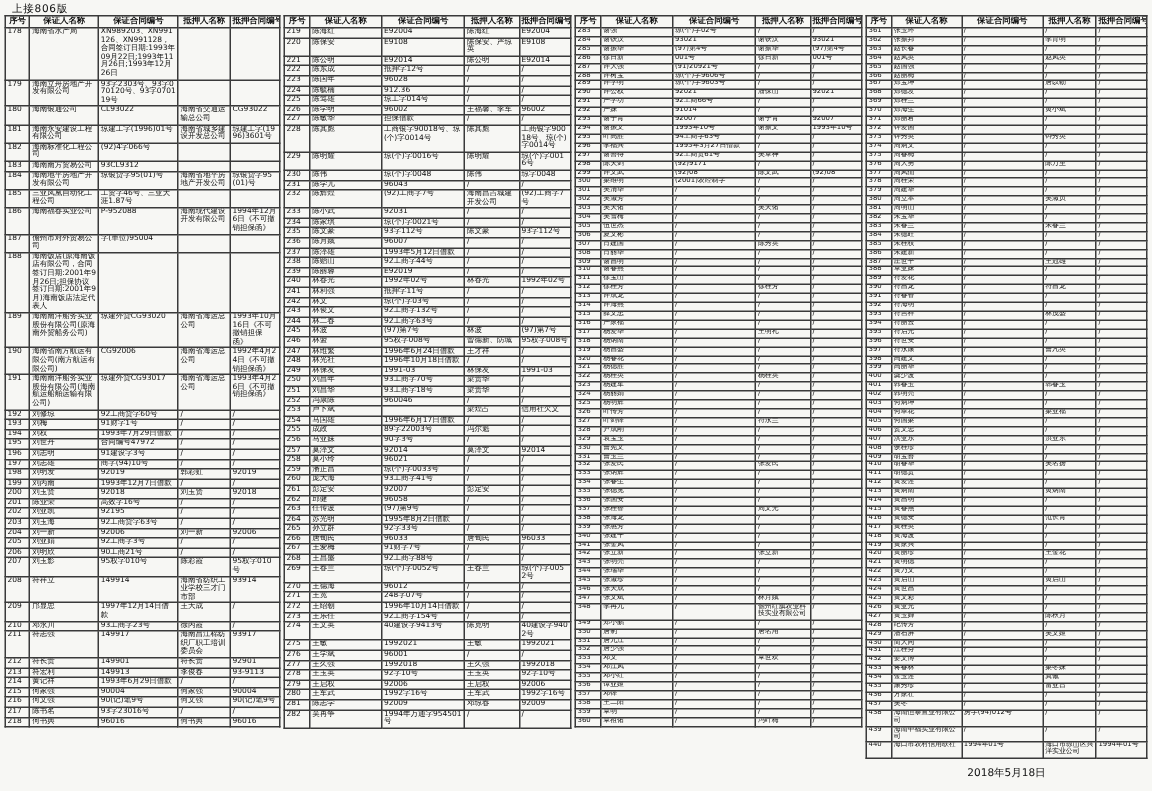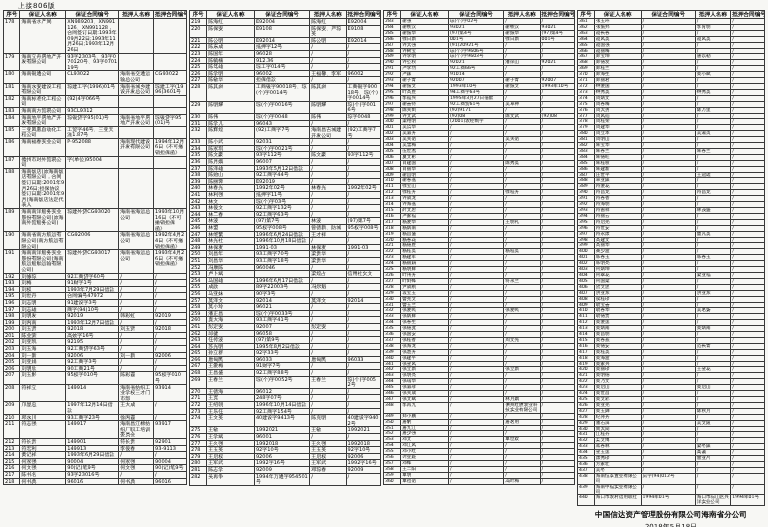--- a/index.html
+++ b/index.html
@@ -1,21 +1,21 @@
 <!DOCTYPE html>
 <html><head>
 <meta charset="utf-8">
 <style>
   html,body{margin:0;padding:0;}
   body{
     width:768px;height:527px;position:relative;overflow:hidden;
     background:#f7f7f4;color:#0d0d0d;
     font-family:"DejaVu Sans","Liberation Sans",sans-serif;
   }
-  .page-note{position:absolute;top:1px;left:18px;font-size:7px;letter-spacing:0.5px;}
+  .page-note{position:absolute;top:1px;left:8px;font-size:7px;letter-spacing:0.5px;}
   .tcol{position:absolute;top:10px;}
   .tcol1{left:3px;width:184px;}
   .tcol2{left:189px;width:192px;}
   .tcol3{left:383px;width:192px;}
   .tcol4{left:577px;width:188px;}
   table{border-collapse:collapse;width:100%;table-layout:fixed;}
   th,td{
     border:0.8px solid #3a3a3a;
     padding:0 1px;vertical-align:top;
     overflow:hidden;word-break:break-all;
@@ -1959,16 +1959,15 @@
         <tr>
           <td>440</td>
           <td>海口市农村信用联社</td>
           <td>1994年01号</td>
           <td>海口市琼山区兴洋实业公司</td>
           <td>1994年01号</td>
         </tr>
       </tbody>
   </table>
   <div class="footer">
-    <div class="footer-company">中国信达资产管理股份有限公司海南省分公司</div>
     <div class="footer-date">2018年5月18日</div>
   </div>
 </div>
 
 </body></html>

